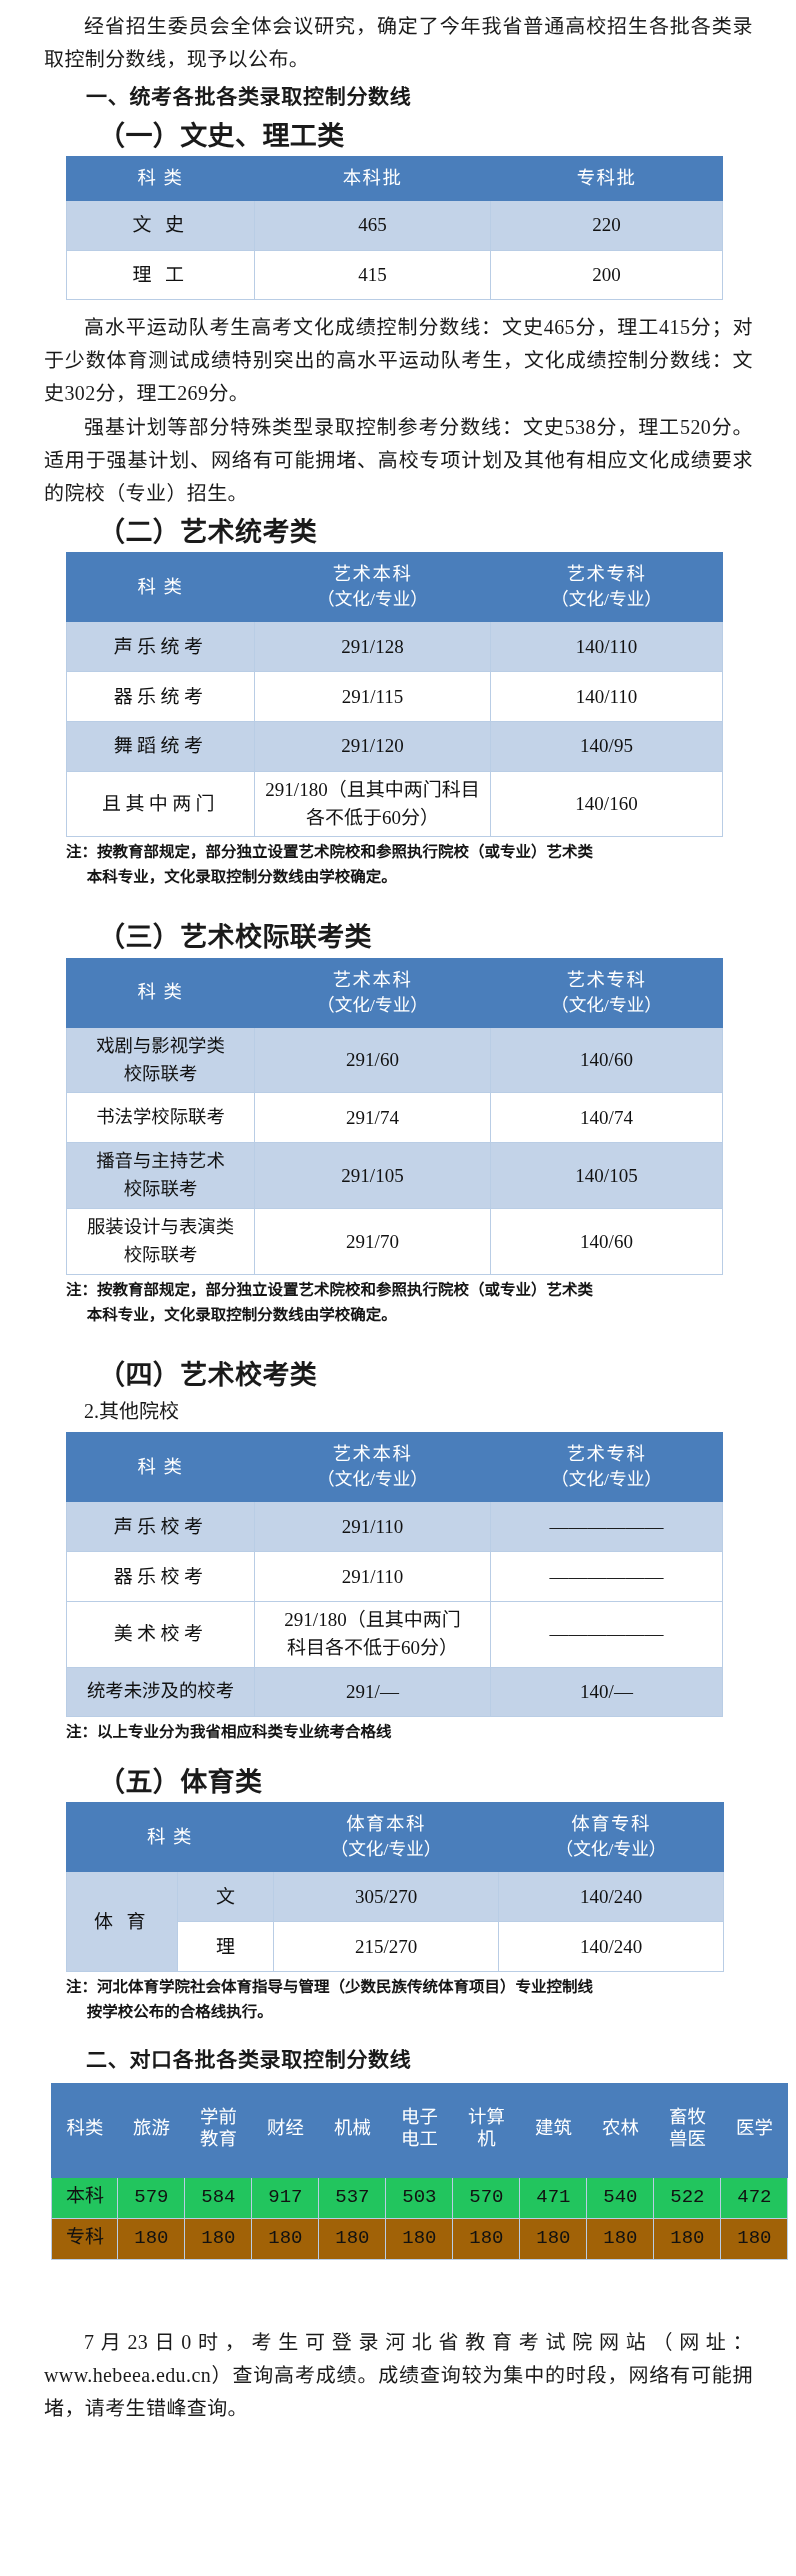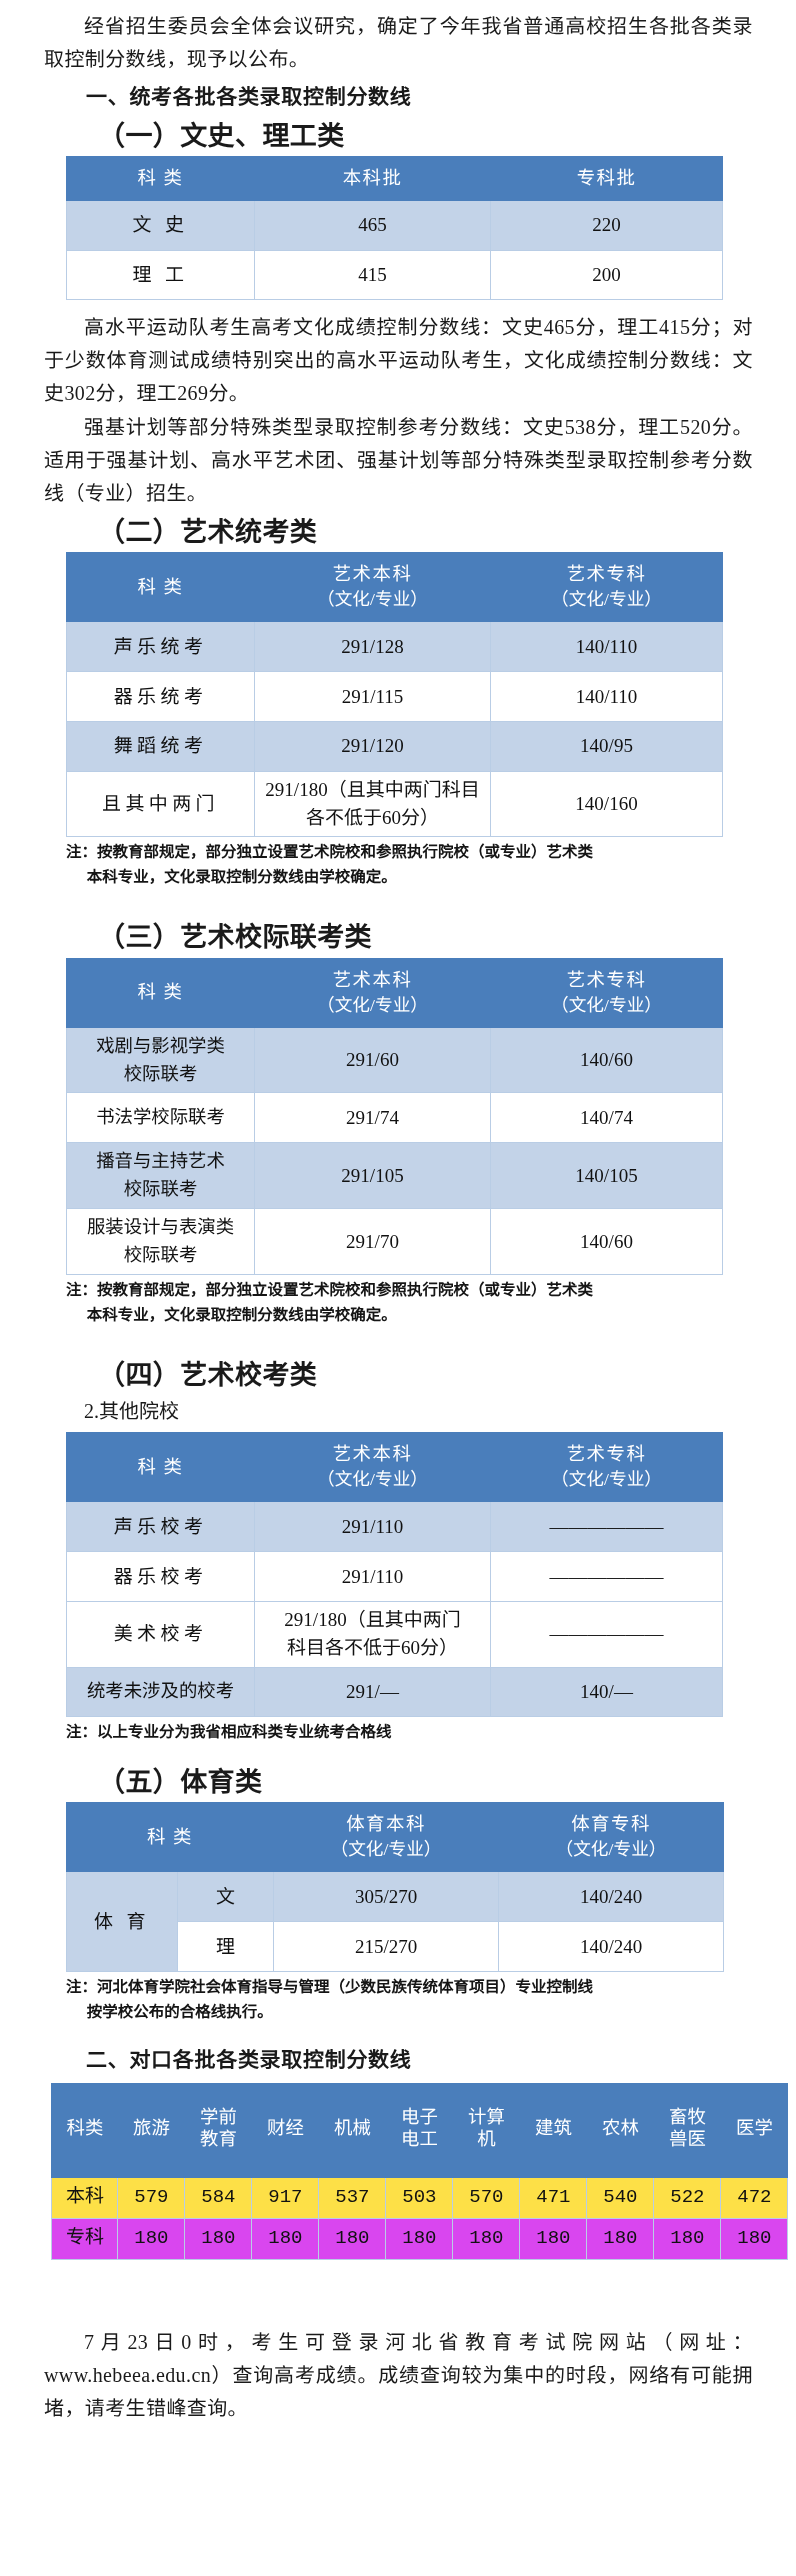--- a/index.html
+++ b/index.html
@@ -152,22 +152,22 @@
     font-size:18.4px;
     line-height:22px;
     border:0.7px solid #4a7ebb;
     height:87px;
     padding:3px 1.5px;
   }
   table.dk thead th .vtxt{
     display:block;
     line-height:22px;
   }
-  table.dk tbody tr.alt td{background:#fde047;}
-  table.dk tbody tr.plain td{background:#d946ef;}
+  table.dk tbody tr.alt td{background:#22c55e;}
+  table.dk tbody tr.plain td{background:#a16207;}
   table.dk tbody td{
     font-size:19px;
     line-height:29.5px;
     height:38px;
     color:#111;
   }
   table.dk col.h{width:66px;}
   table.dk col.d{width:67px;}
 </style>
 </head>
@@ -204,21 +204,21 @@
         <td class="cat">理  工</td>
         <td>415</td>
         <td>200</td>
       </tr>
     </tbody>
   </table>
 
   <div class="spacer-sm"></div>
 
   <p class="para">高水平运动队考生高考文化成绩控制分数线：文史465分，理工415分；对于少数体育测试成绩特别突出的高水平运动队考生，文化成绩控制分数线：文史302分，理工269分。</p>
-  <p class="para">强基计划等部分特殊类型录取控制参考分数线：文史538分，理工520分。适用于强基计划、高水平艺术团、强基计划等部分特殊类型录取控制参考分数线（专业）招生。</p>
+  <p class="para">强基计划等部分特殊类型录取控制参考分数线：文史538分，理工520分。适用于强基计划、网络有可能拥堵、高校专项计划及其他有相应文化成绩要求的院校（专业）招生。</p>
 
   <h3 class="h-sub">（二）艺术统考类</h3>
 
   <table class="score t2">
     <colgroup>
         <col class="c1">
         <col class="c2">
         <col class="c3">
       </colgroup>
     <thead>

